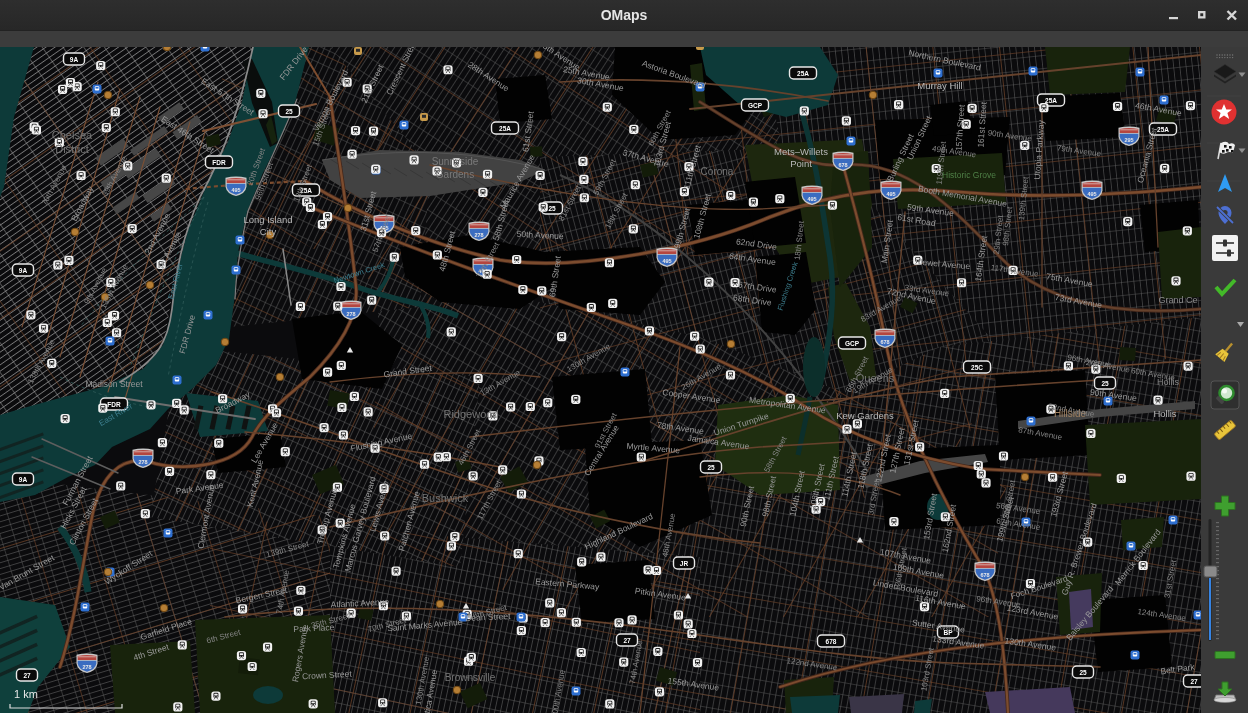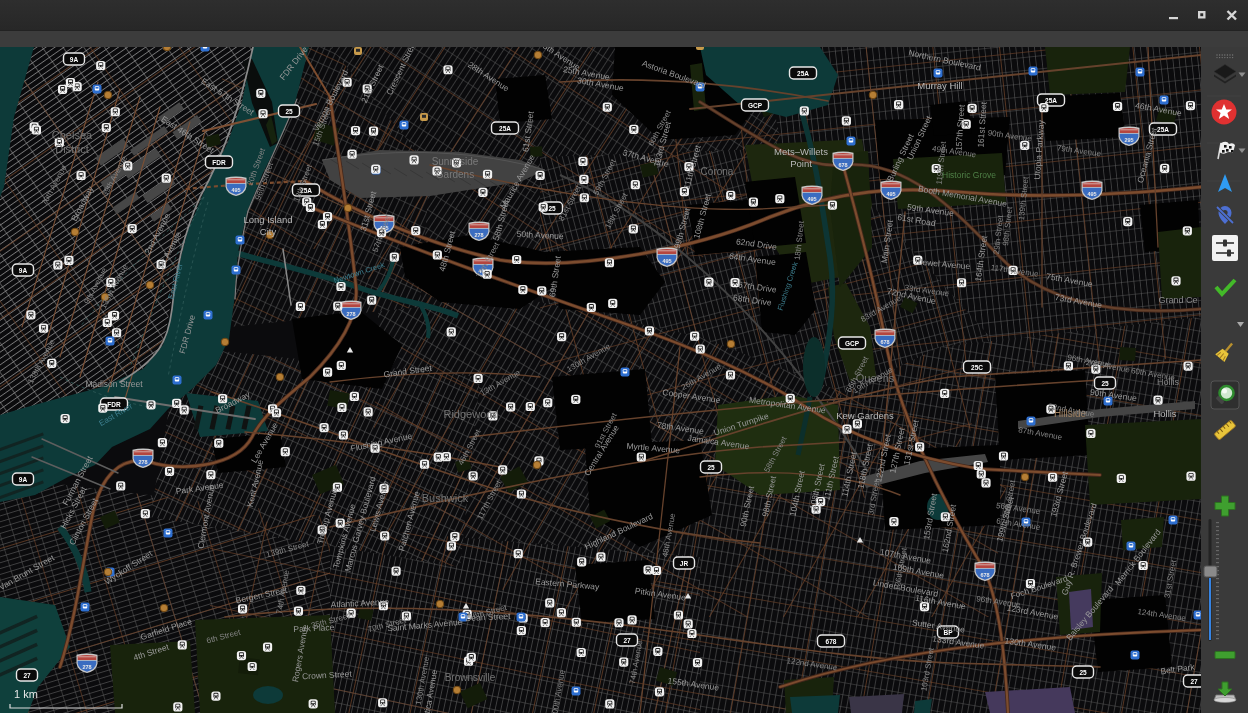--- a/index.html
+++ b/index.html
@@ -4,20 +4,21 @@
 font-family:"Liberation Sans",sans-serif;}
 #title{position:absolute;left:0;top:0;width:1248px;height:30px;background:linear-gradient(#2e2e2e,#272727);}
 #title .t{position:absolute;left:0;right:0;top:7px;text-align:center;color:#e6e6e6;font-weight:bold;font-size:14px;}
 #title svg{position:absolute;top:0;right:0;}
 #menu{position:absolute;left:0;top:30px;width:1248px;height:17px;background:#3c3c3c;border-top:1px solid #222;box-sizing:border-box;}
 #menu span{position:absolute;left:10px;top:1px;color:#7dd3fc;font-size:12px;margin-top:19px;}
 #map{position:absolute;left:0;top:47px;width:1201px;height:666px;}
 #tb{position:absolute;left:1201px;top:47px;width:47px;height:666px;}
 </style></head><body>
 <div id="title">
+    <div class="t">OMaps</div>
 <svg width="120" height="30" viewBox="0 0 120 30">
 <rect x="41" y="17" width="9" height="2.2" fill="#d6d6d6"></rect>
 <rect x="70" y="11" width="7.5" height="7.5" fill="#d6d6d6"></rect>
       <rect x="72.3" y="13.3" width="2.9" height="2.9" fill="#272727"></rect>
 <path d="M 99.5,11 L 108,19.5 M 108,11 L 99.5,19.5" stroke="#d6d6d6" stroke-width="2.4"></path>
 </svg>
   </div>
 <div id="menu">
     <span>Help</span>
   </div>

